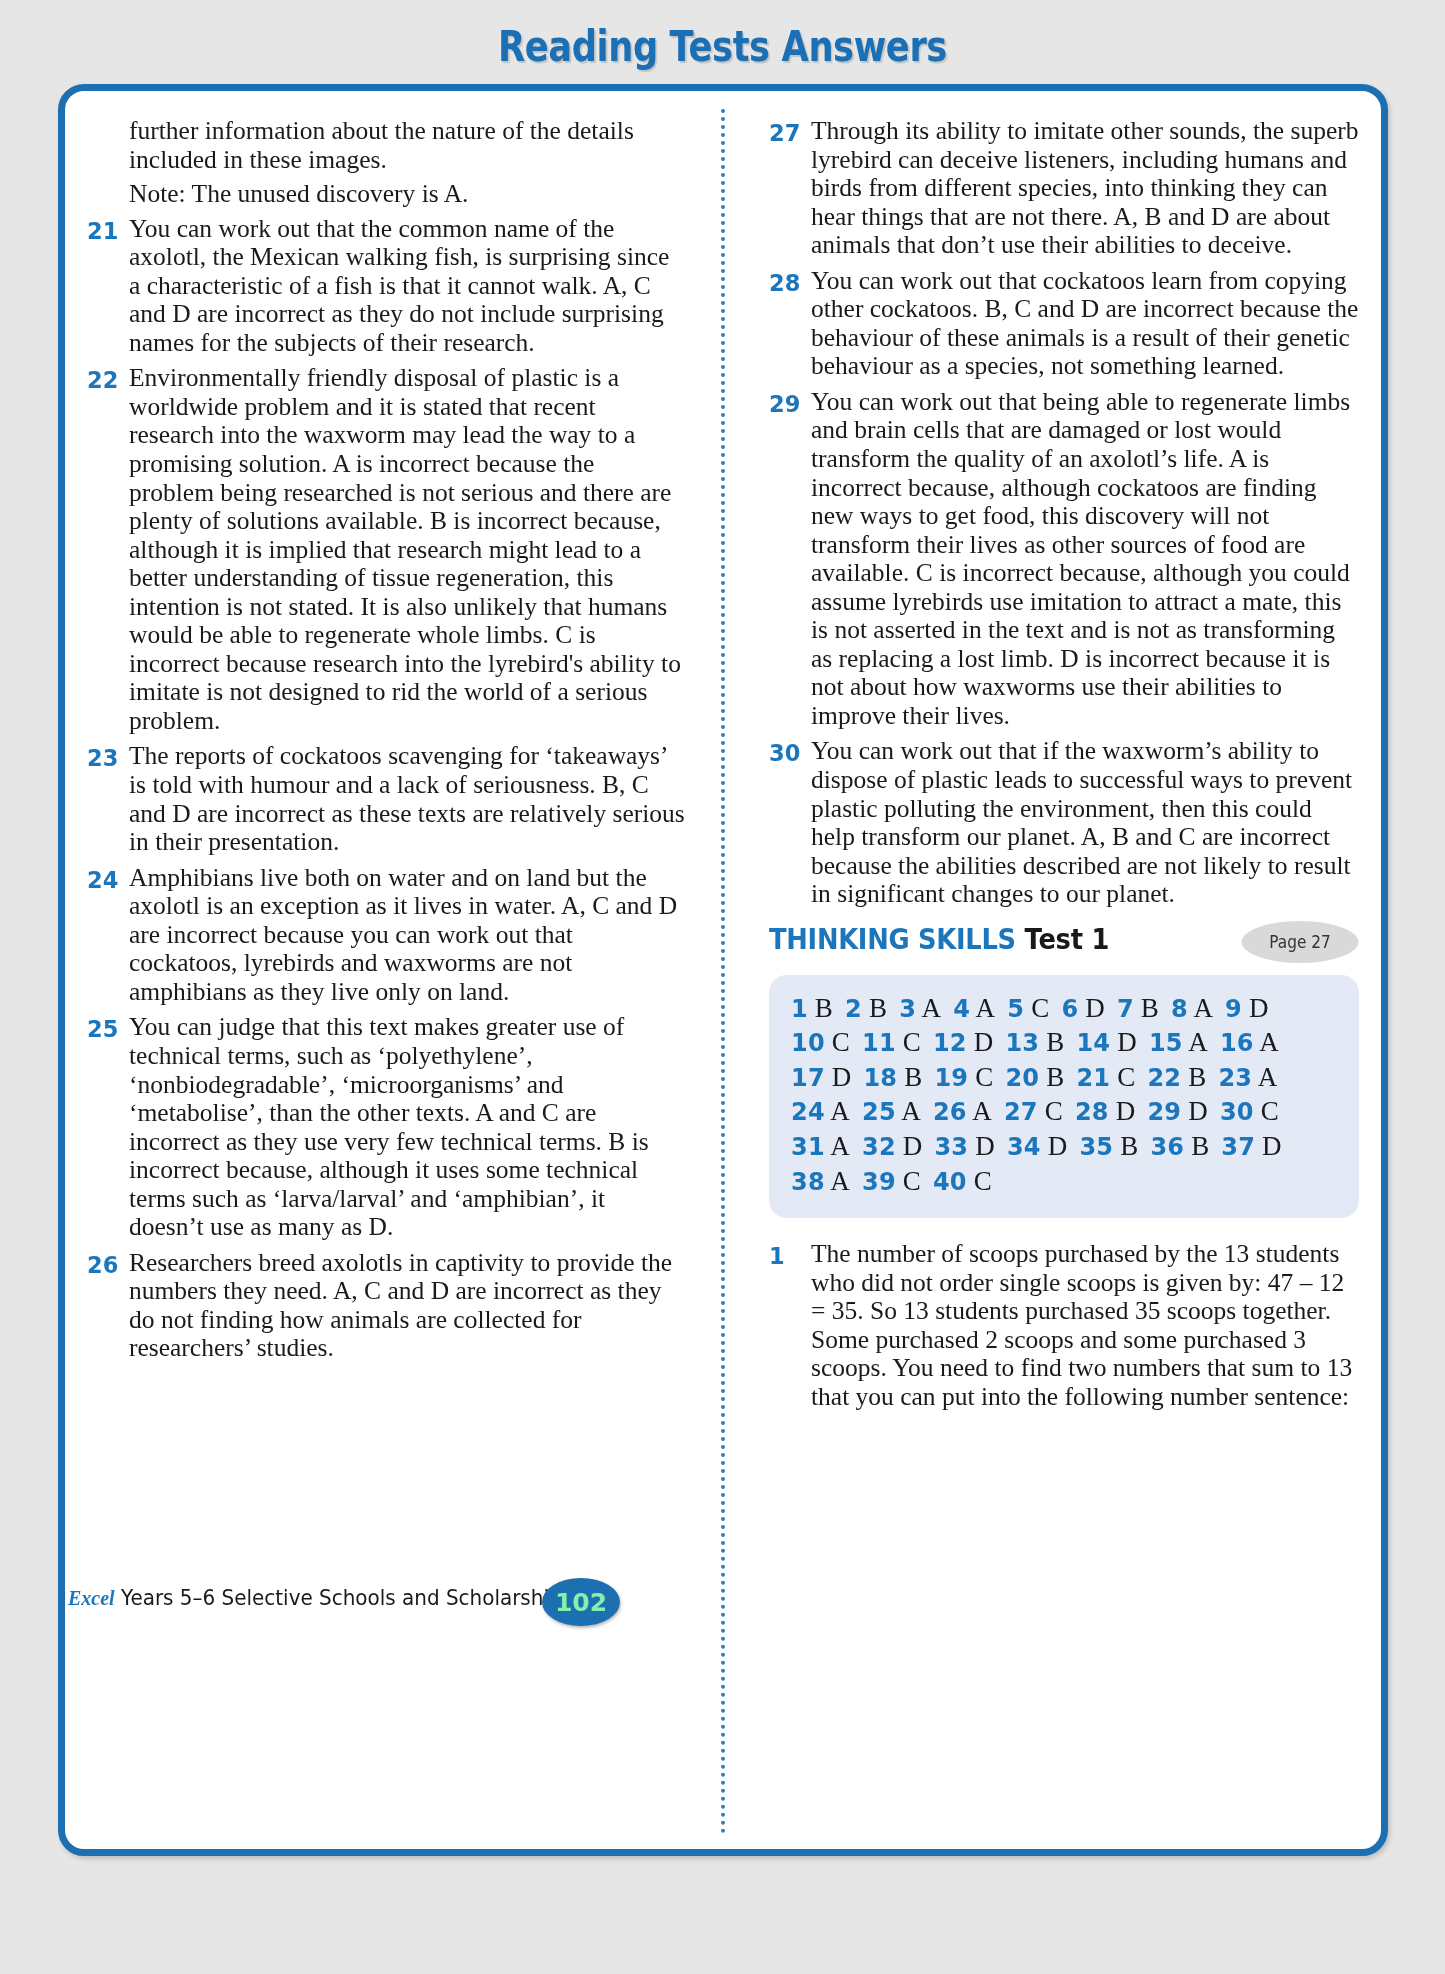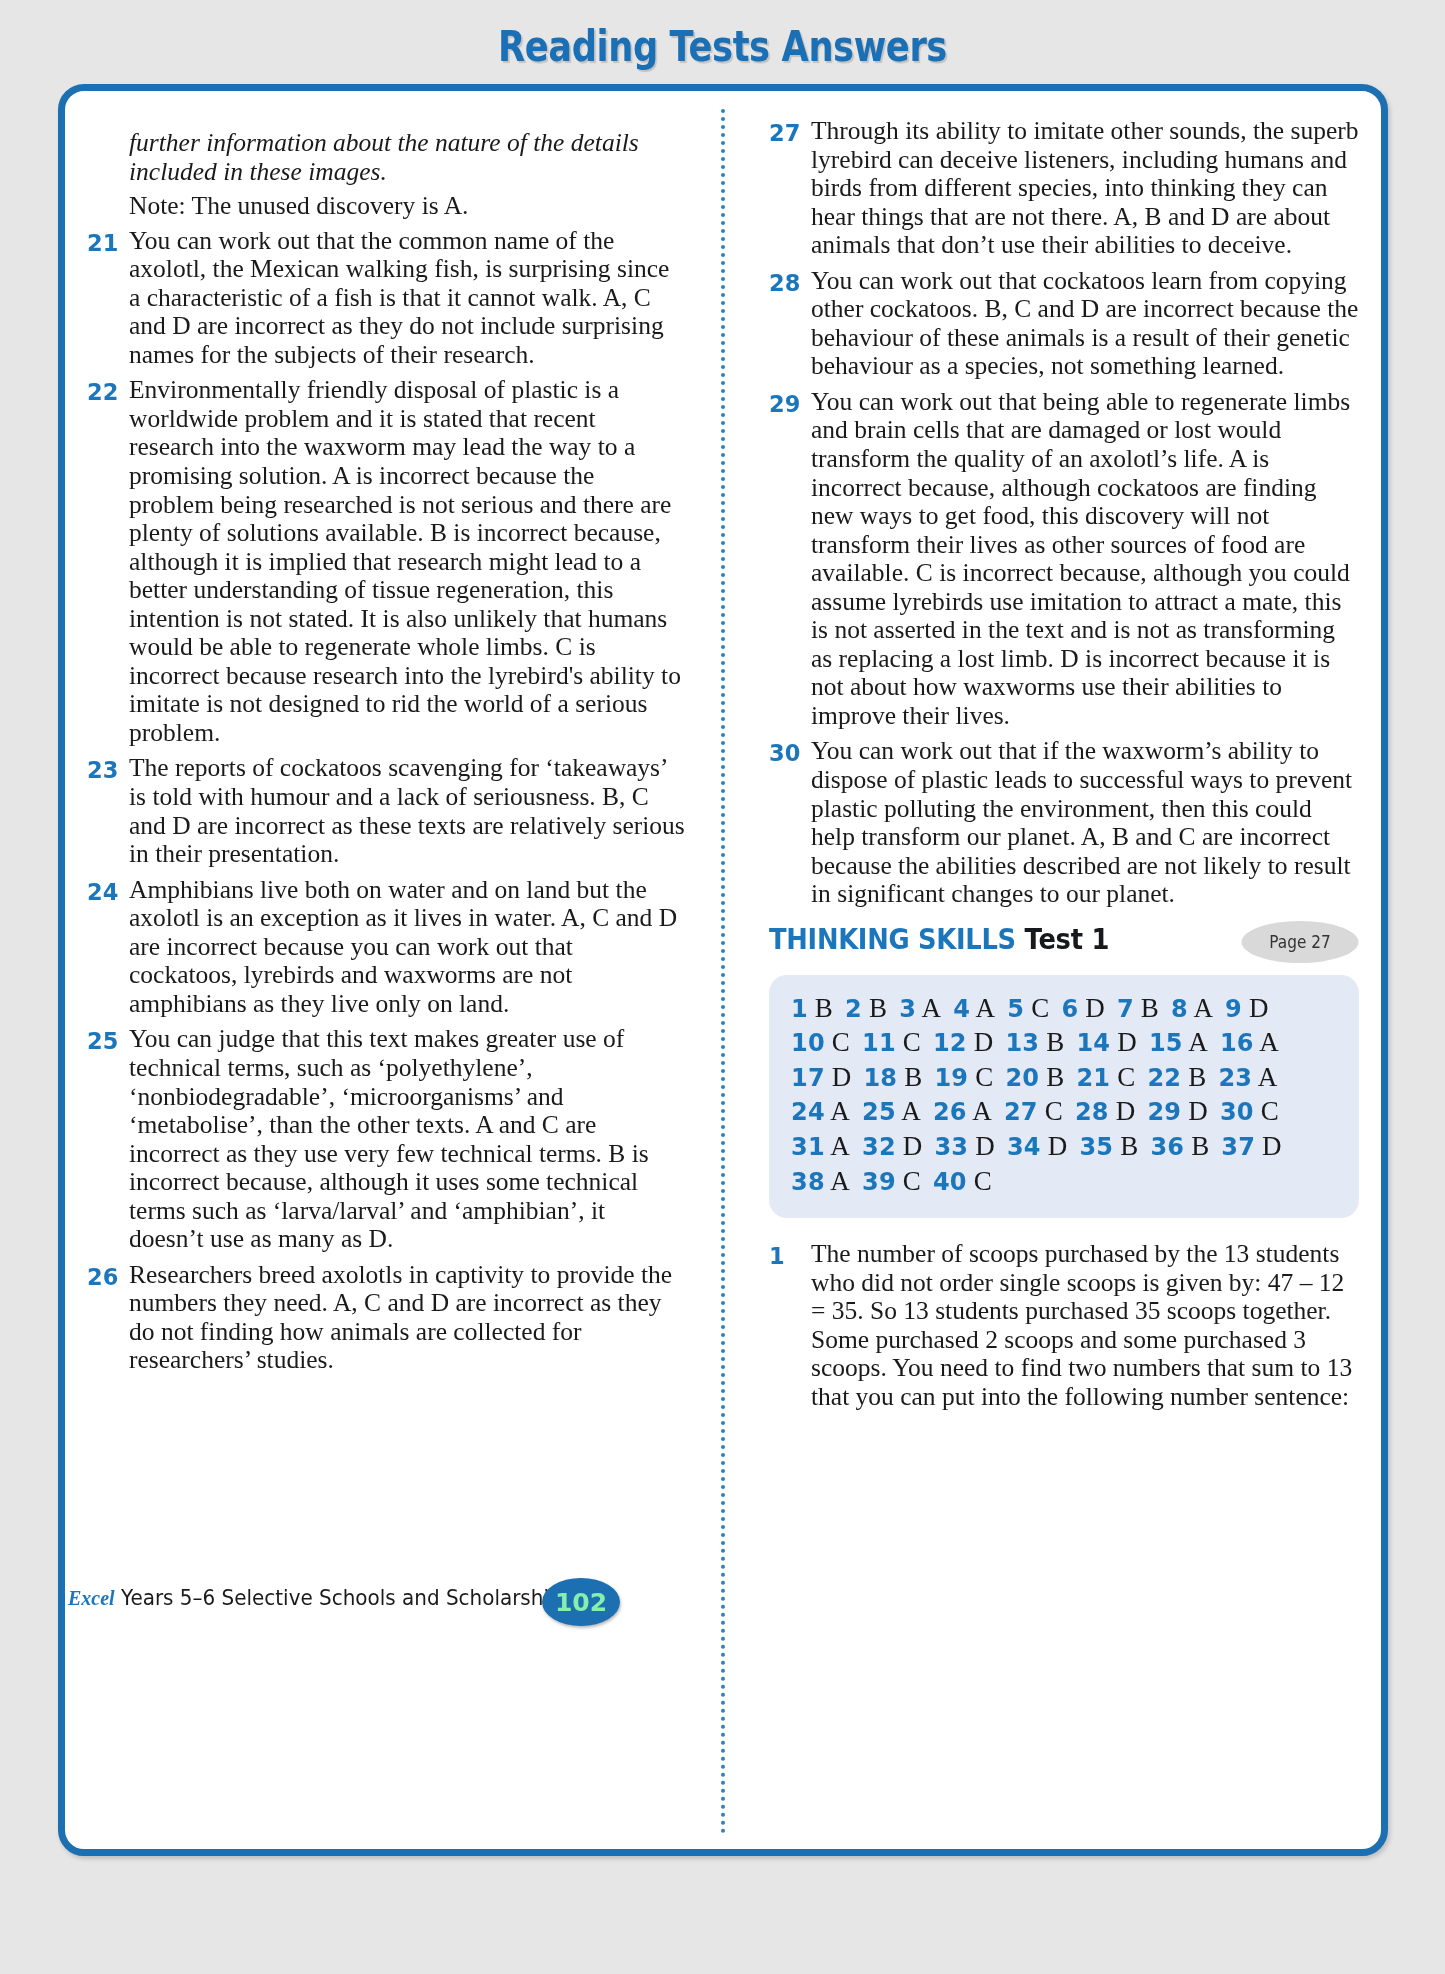--- a/index.html
+++ b/index.html
@@ -99,21 +99,21 @@
   }
   .ans .body {
     flex: 1 1 auto;
   }
   .plain {
     margin: 0 0 6px 42px;
     font-size: 25.5px;
     line-height: 1.12;
     color: #1a1a1a;
   }
-  .plain.first { margin-top: 12px; font-style: italic; }
+  .plain.first { margin-top: 0; }
 
   
   .section-head {
     position: relative;
     margin: 14px 0 12px 0;
     height: 40px;
   }
   .section-head .st {
     font-family: "DejaVu Sans", sans-serif;
     font-weight: bold;

